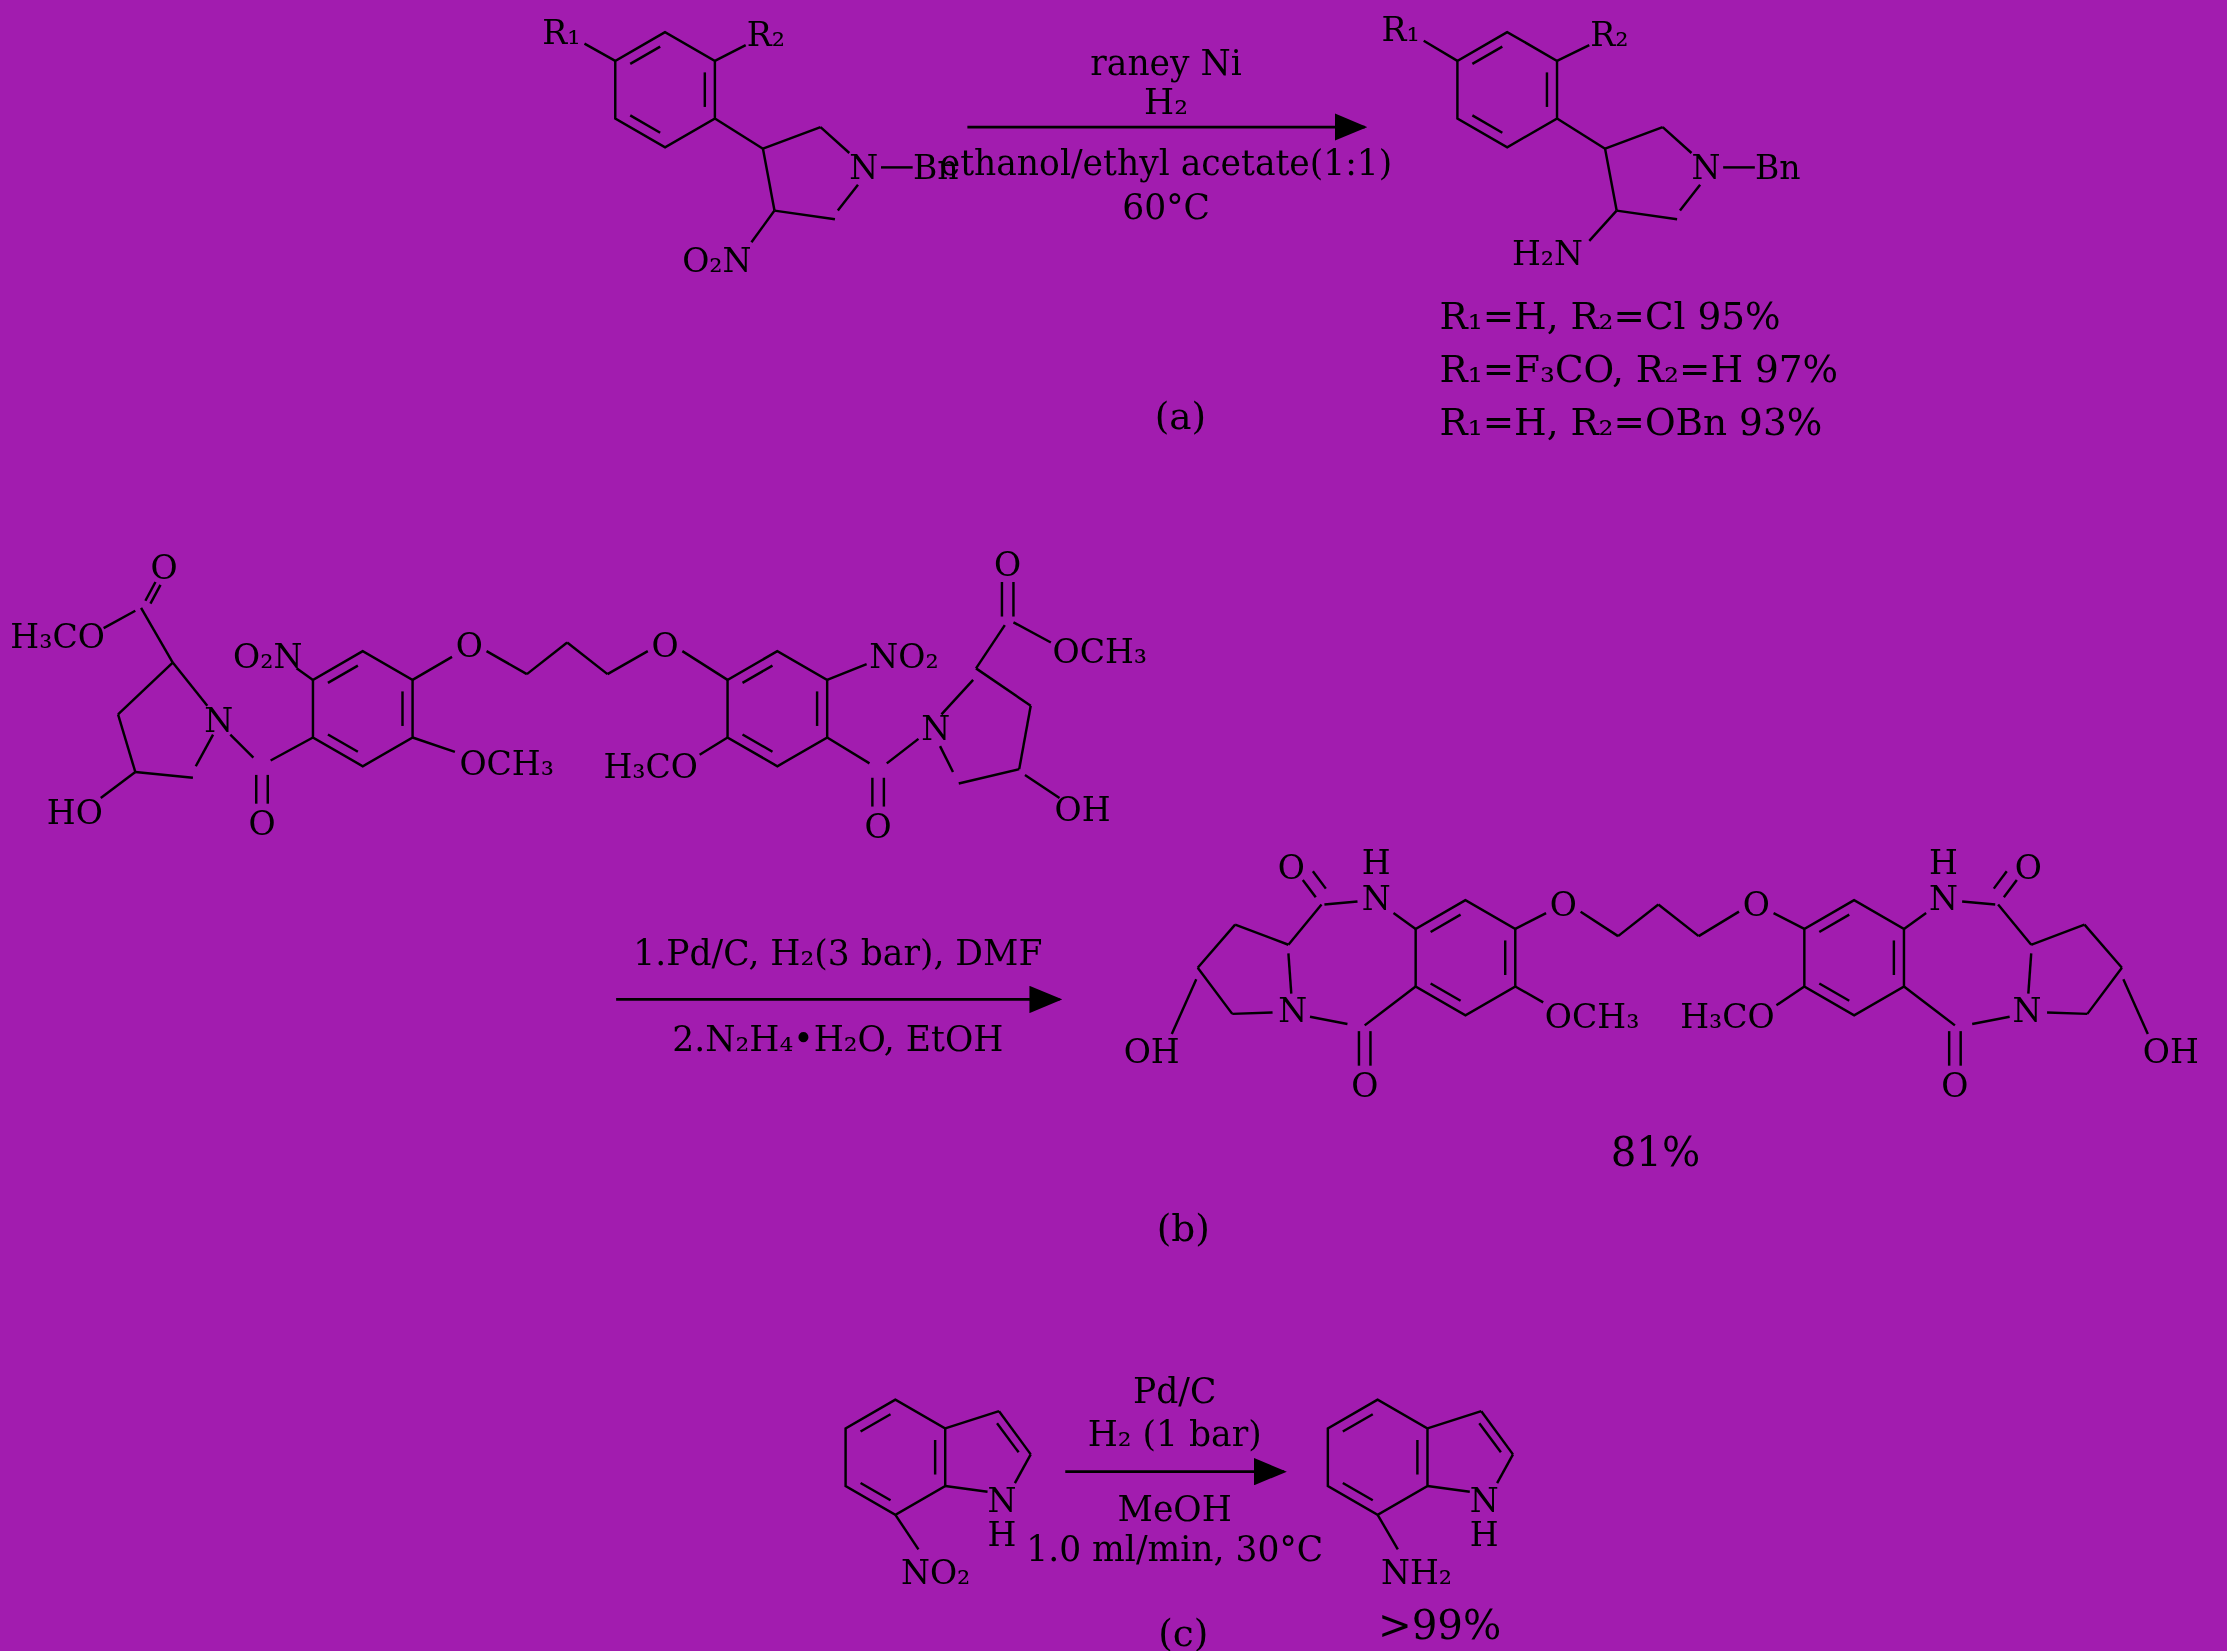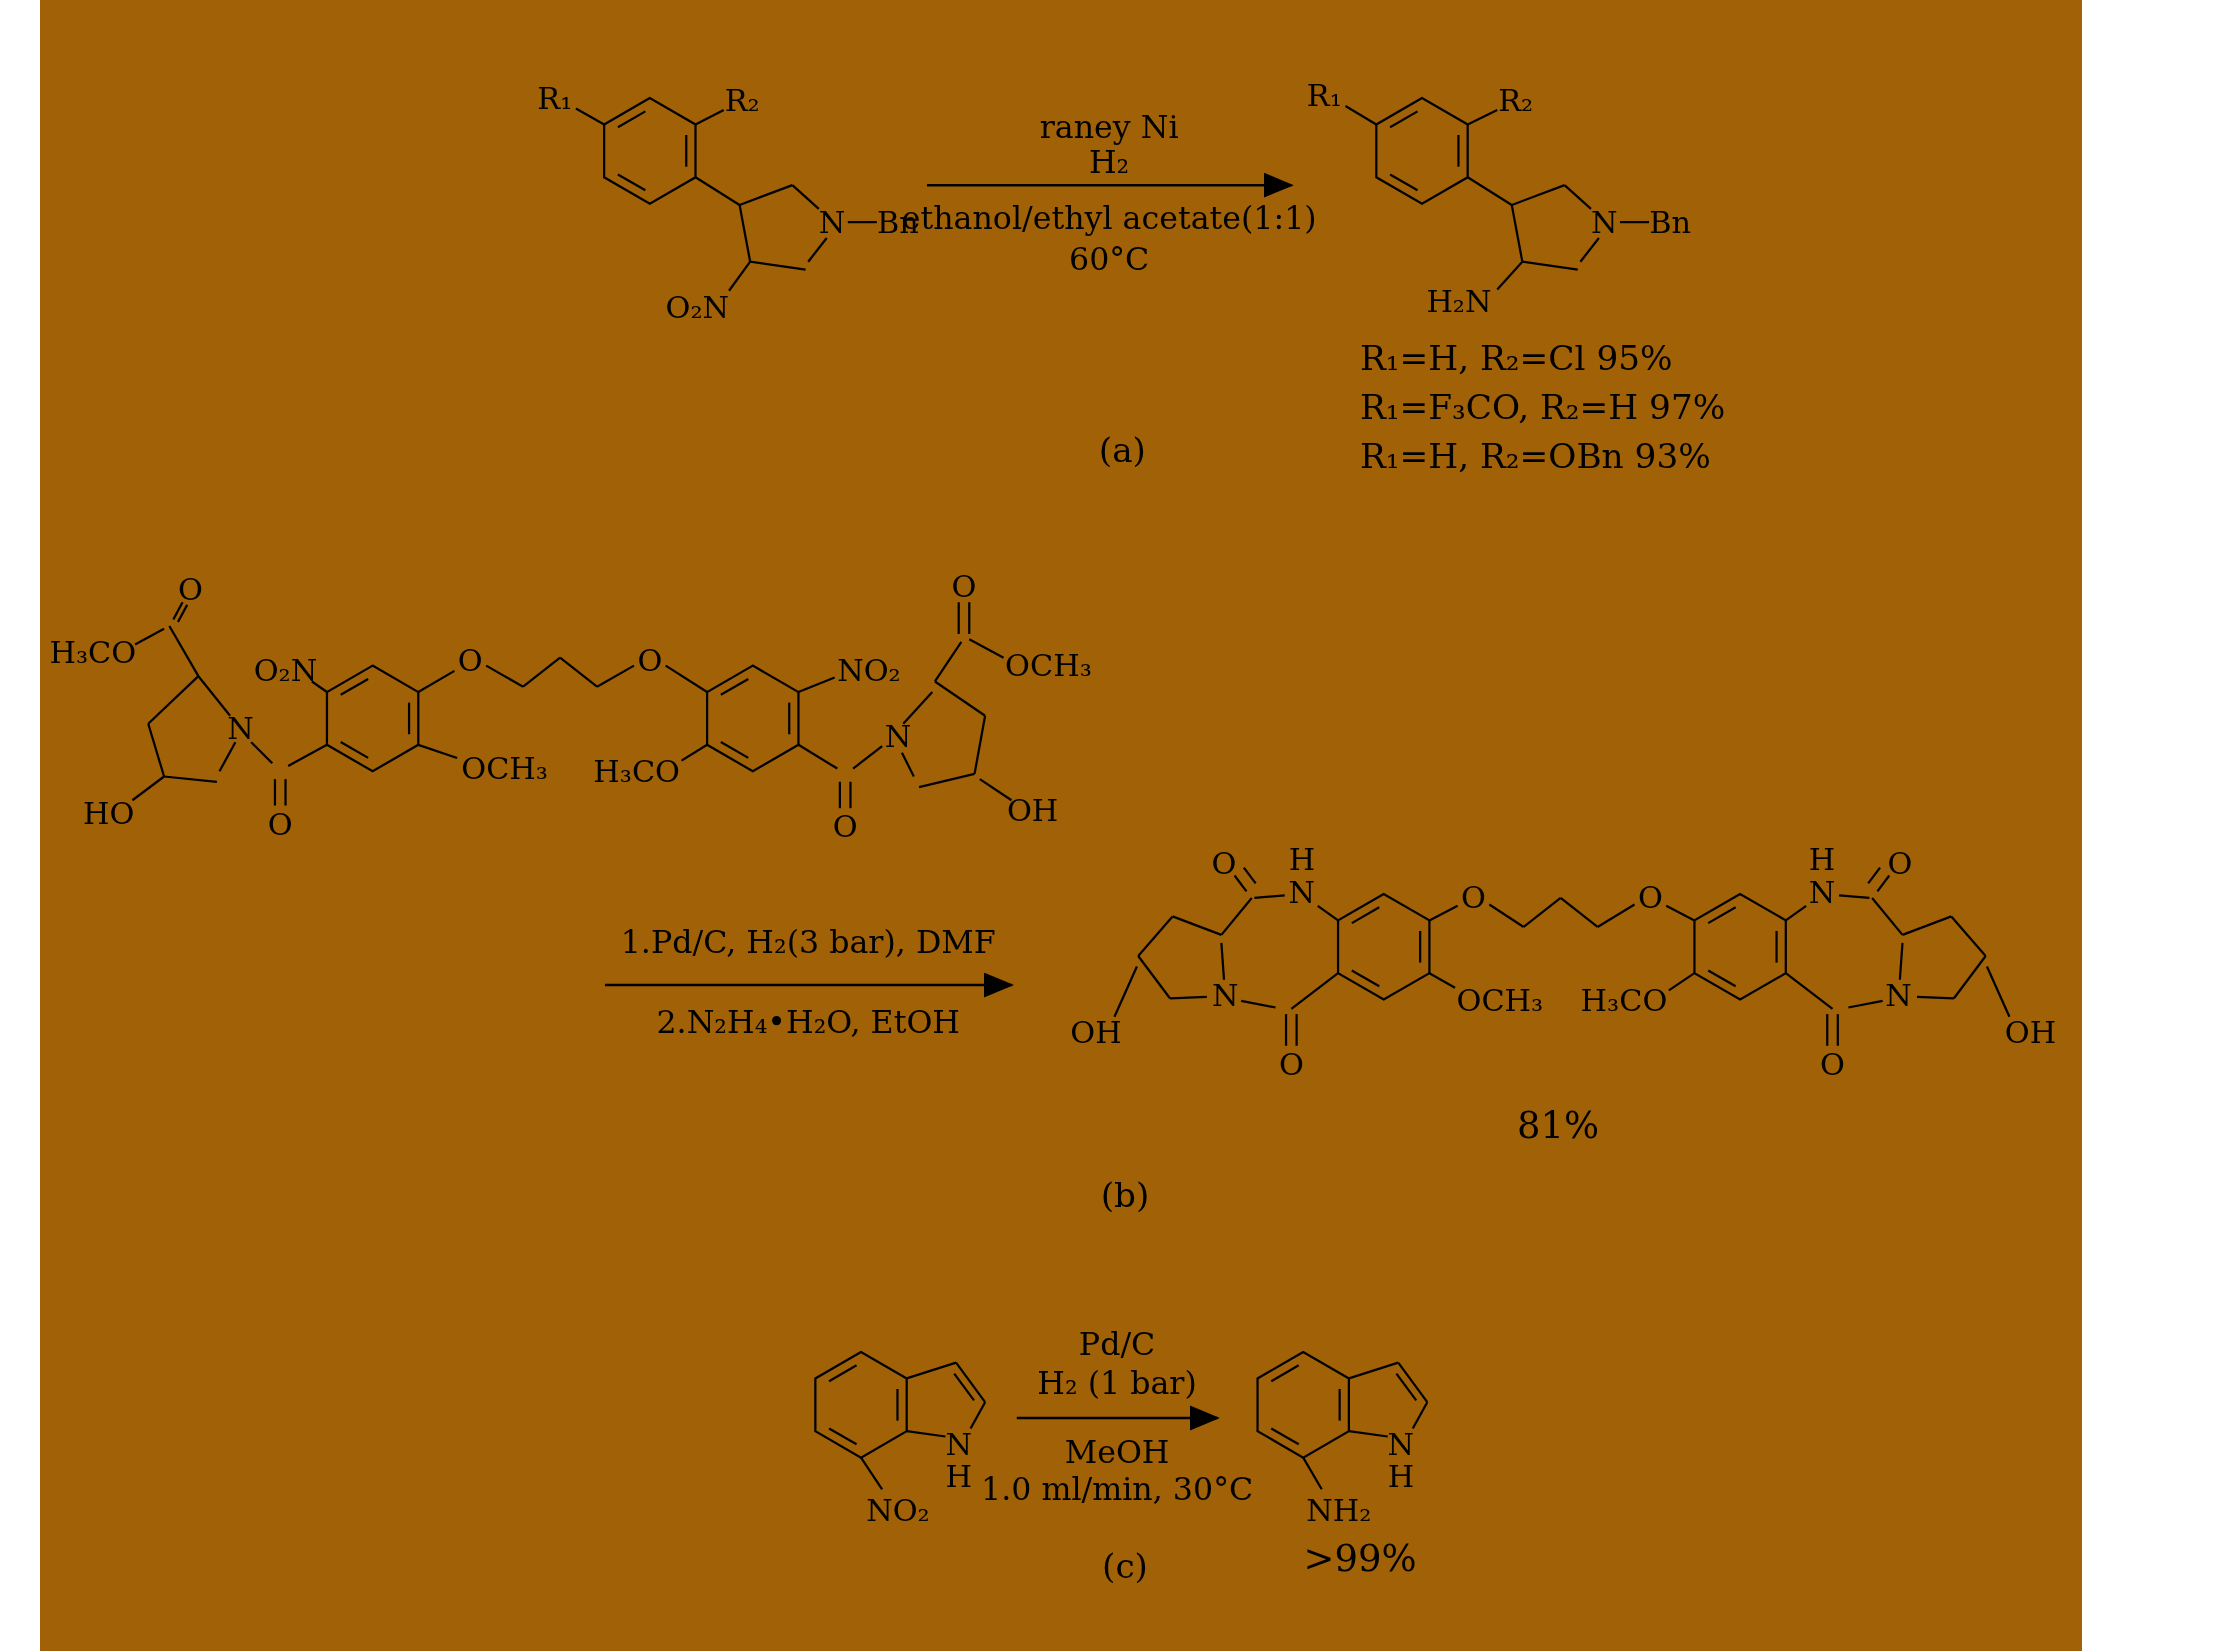--- a/index.html
+++ b/index.html
@@ -1,16 +1,16 @@
 <!DOCTYPE html>
 <html style="font-size:10px"><head>
 <meta charset="utf-8">
 <style>
   html,body{margin:0;padding:0;background:#ffffff;}
-  .page{width:2042px;height:1652px;background:#a16207;overflow:hidden;margin-left:40px;}
+  .page{width:2227px;height:1652px;background:#a21caf;overflow:hidden;}
   svg{display:block;width:100%;height:100%;}
   text{font-family:"DejaVu Serif","DejaVu Sans",serif;fill:#000;}
   .atom{font-size:23px;text-anchor:middle;dominant-baseline:central;}
   .cond{font-size:24px;text-anchor:middle;}
   .res{font-size:26px;text-anchor:start;}
   .yield{font-size:28px;text-anchor:middle;}
   .slabel{font-size:26px;text-anchor:middle;}
   line{stroke:#000;stroke-width:1.7;}
   .ring{stroke:#000;stroke-width:1.7;fill:none;}
   .arrowline{stroke:#000;stroke-width:1.9;}

